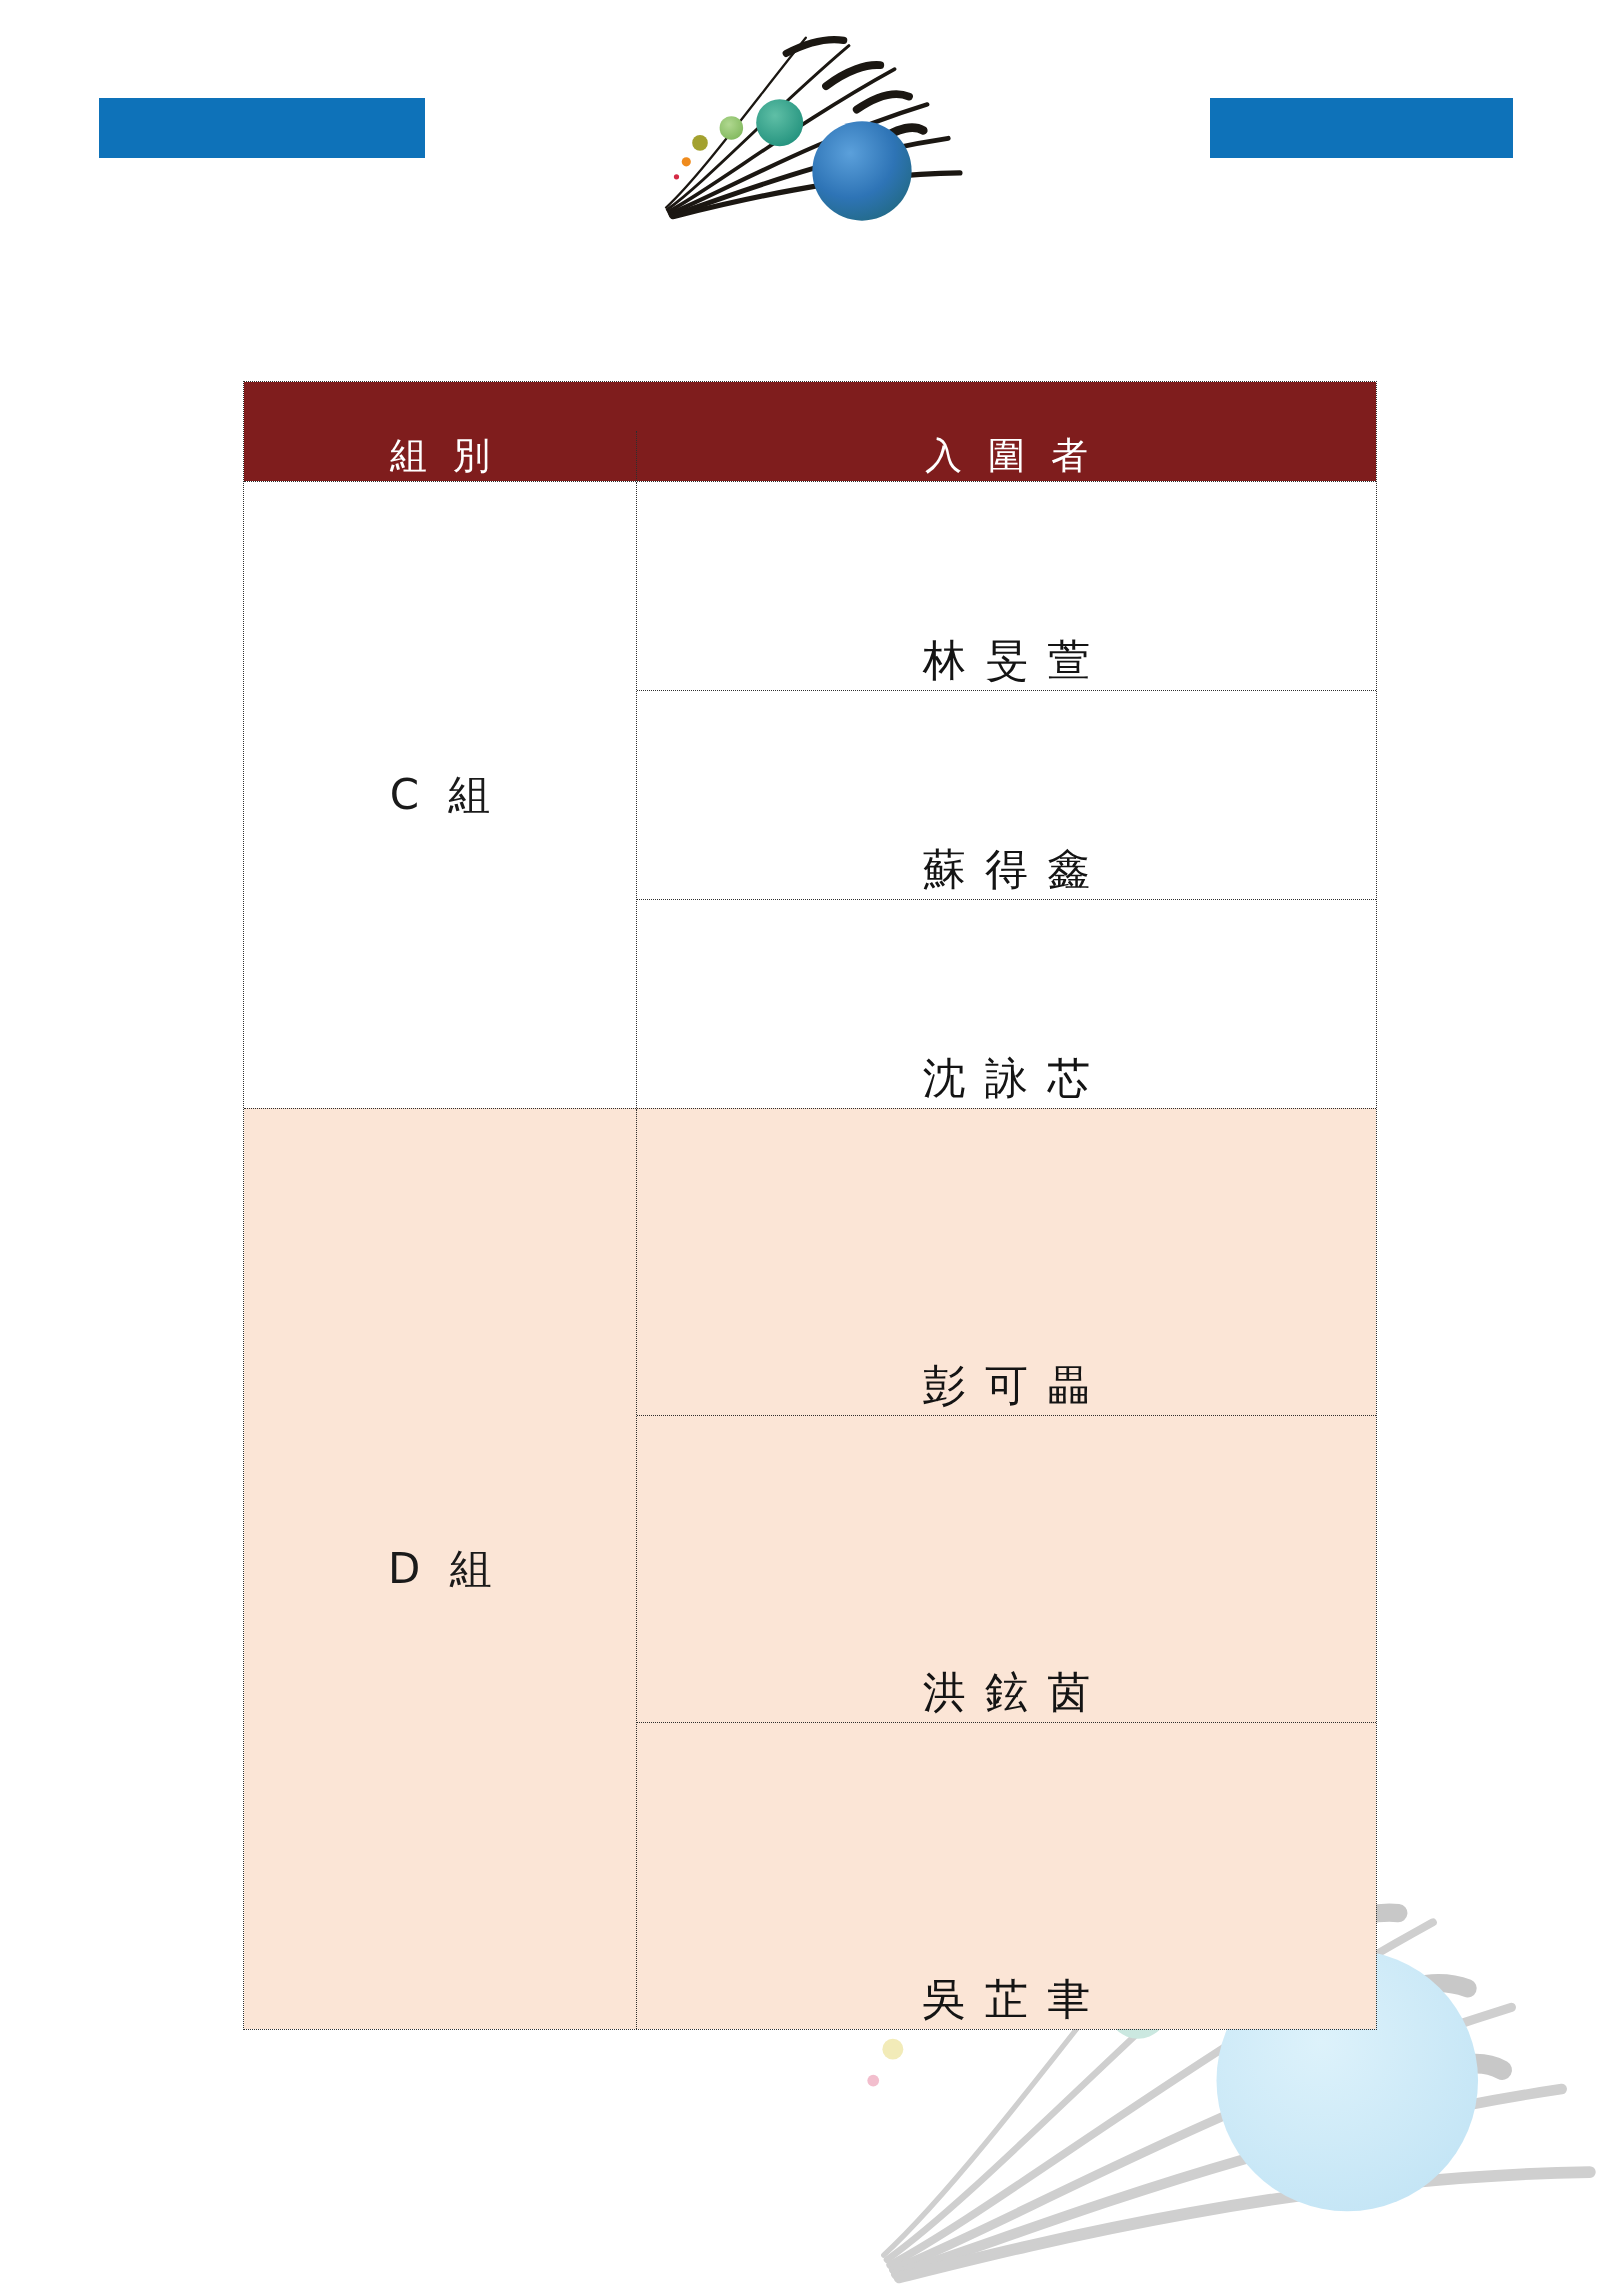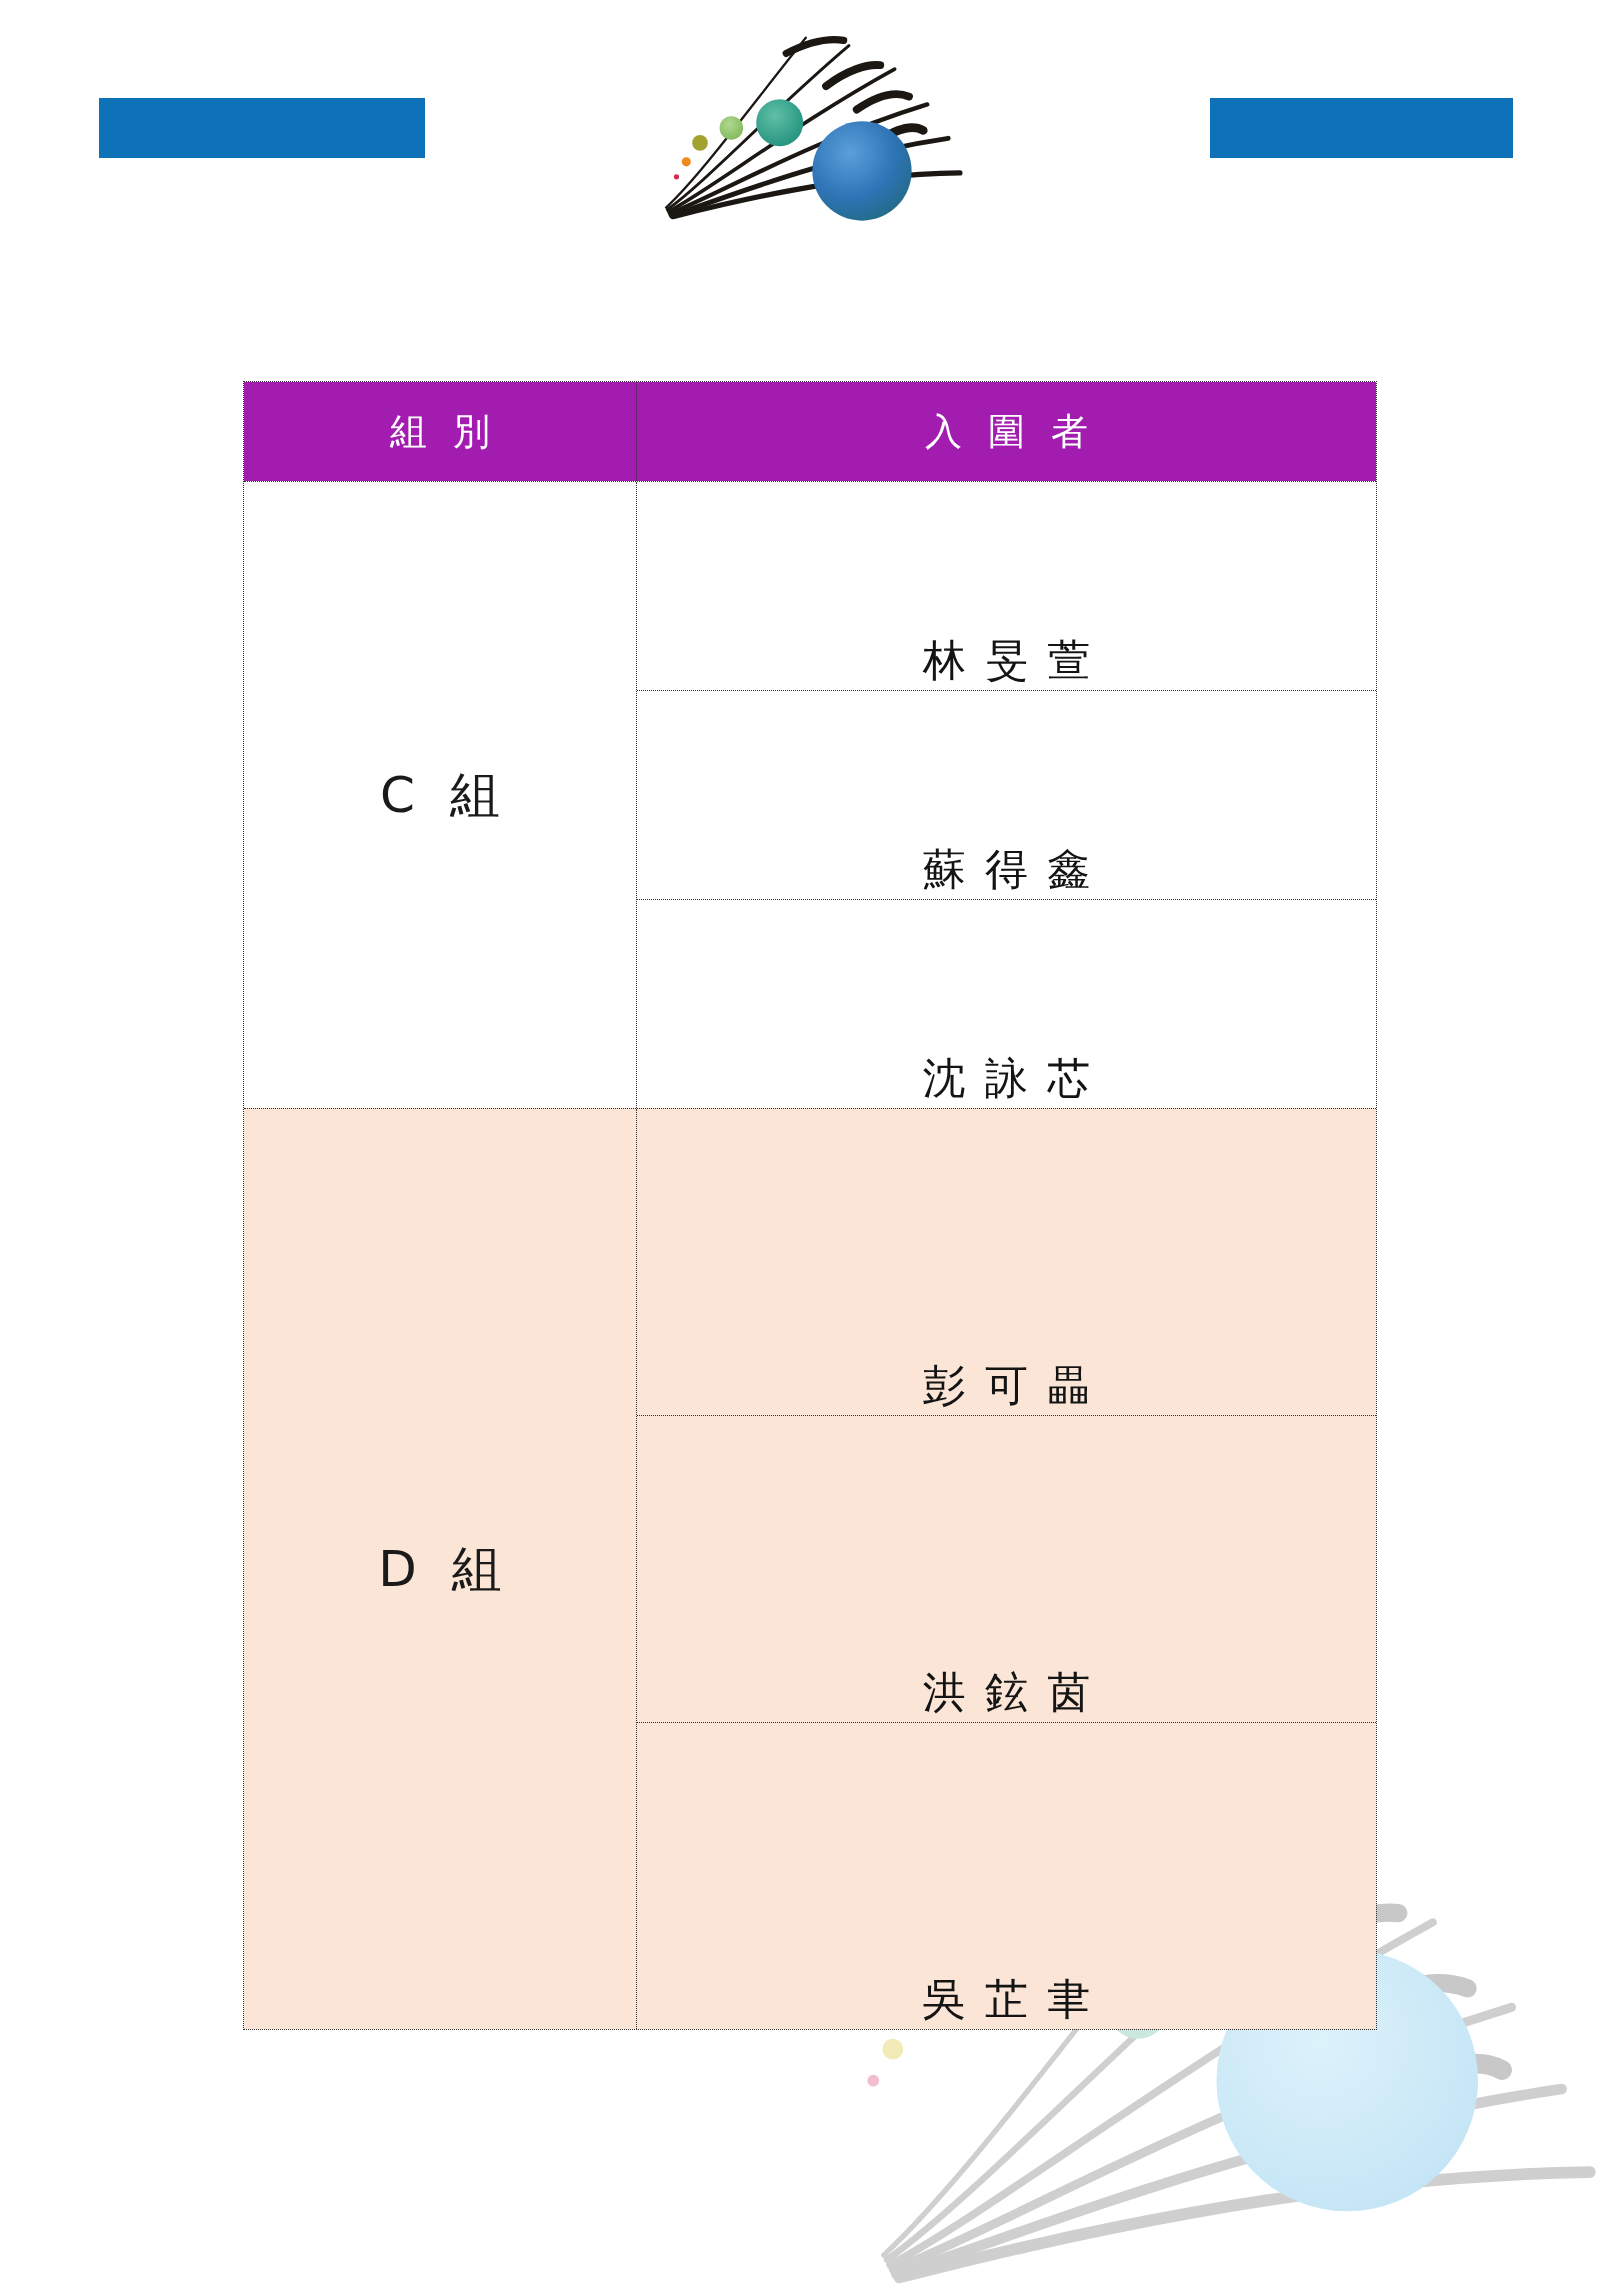--- a/index.html
+++ b/index.html
@@ -33,21 +33,21 @@
   .col-group { width:393px; flex:none; border-right:1.3px dotted #2f2f2f; box-sizing:border-box; }
   .col-members { flex:1; }
 
   .tbody-group { display:flex; border-top:1.3px dotted #2f2f2f; box-sizing:border-box; }
   .group-c { height:627px; flex:none; }
   .group-d { flex:1; }
 
   .glabel {
     width:393px; flex:none; border-right:1.3px dotted #2f2f2f; box-sizing:border-box;
     display:flex; align-items:center; justify-content:center;
-    font-size:50px; color:#1a1a1a;
+    font-size:42px; color:#1a1a1a;
   }
   .gmembers { flex:1; display:flex; flex-direction:column; }
   .mrow {
     flex:1; display:flex; align-items:flex-end; justify-content:center;
     font-size:43px; color:#141414;
   }
   .mrow + .mrow { border-top:1.3px dotted #2f2f2f; }
   .mrow .sp { letter-spacing:0.45em; margin-right:-0.45em; white-space:nowrap; }
 </style>
 </head>
@@ -118,21 +118,21 @@
     <circle cx="75" cy="400" r="9" fill="#F2BECD"></circle>
     <circle cx="105" cy="352" r="16" fill="#F2EBB8"></circle>
     <circle cx="155" cy="290" r="28" fill="#F5EFC4"></circle>
     <circle cx="300" cy="262" r="34" fill="#DFF0D0"></circle>
     <circle cx="480" cy="290" r="46" fill="#CBE8E0"></circle>
     <circle cx="800" cy="400" r="200" fill="url(#gBlueW)"></circle>
   </svg>
 
   <div class="award-table">
 
-    <div class="thead" style="background-color: #a21caf;">
+    <div class="thead" style="background-color: #7f1d1d; align-items: flex-end;">
       <div class="th col-group">
         <span class="sp">組別</span>
       </div>
       <div class="th col-members">
         <span class="sp">入圍者</span>
       </div>
     </div>
 
     <div class="tbody-group group-c" style="background-color: rgb(255, 255, 255);">
       <div class="glabel">

